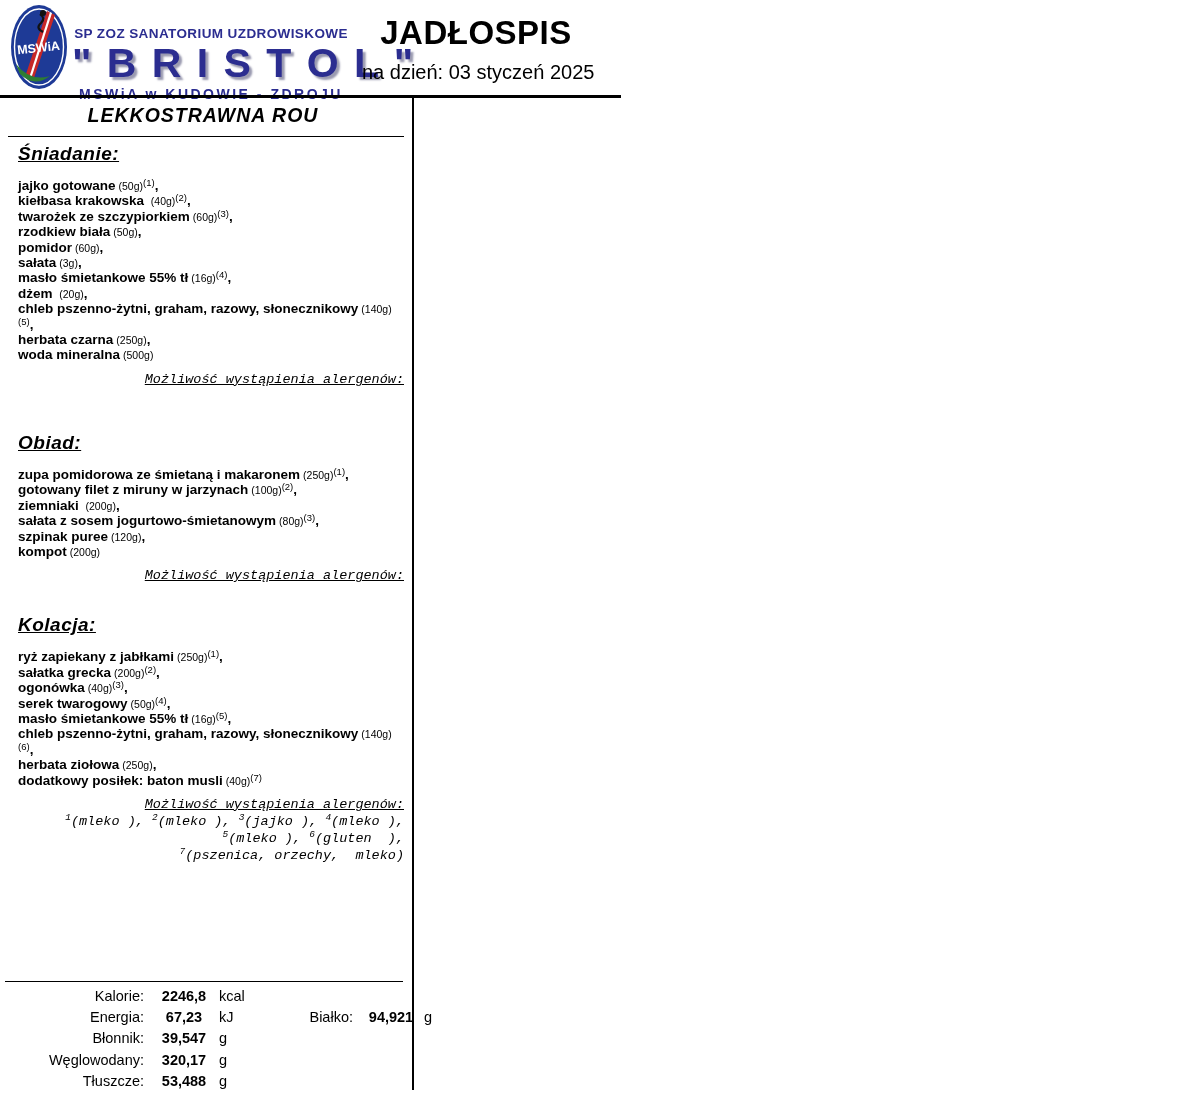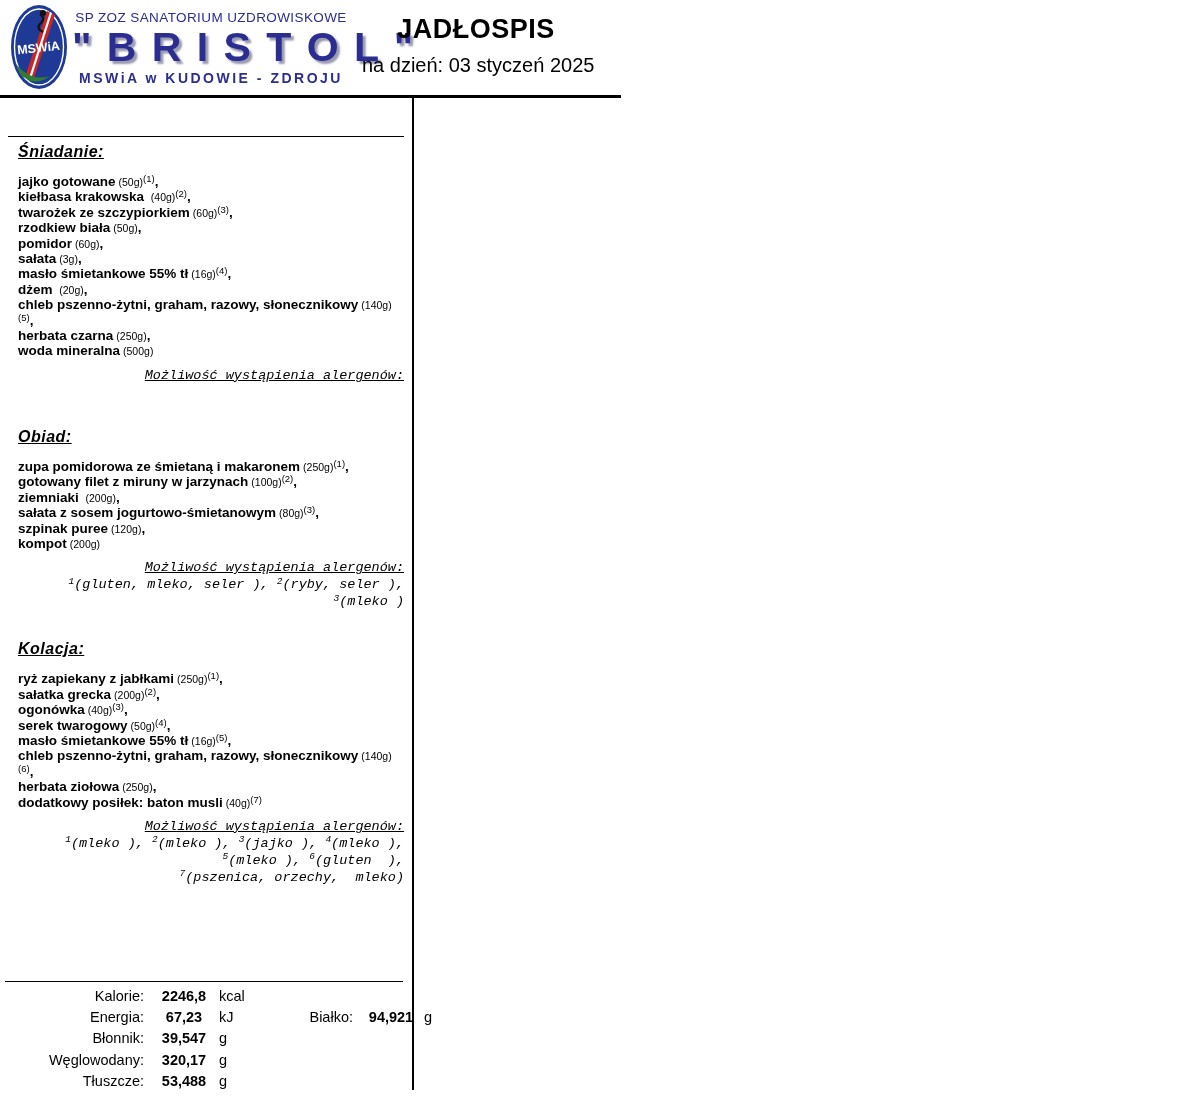--- a/index.html
+++ b/index.html
@@ -3,42 +3,42 @@
 <meta charset="utf-8">
 <style>
   html,body{margin:0;padding:0;background:#fff;}
   .page{
     position:relative;width:1200px;height:1107px;background:#fff;overflow:hidden;
     font-family:"Liberation Sans", sans-serif;color:#000;
   }
   
   .logo{position:absolute;left:10px;top:4px;width:58px;height:86px;}
   .org-block{position:absolute;left:72px;top:10px;width:278px;text-align:center;color:#2b2d90;}
-  .org-line1{font-size:13.5px;font-weight:normal;letter-spacing:.4px;}
+  .org-line1{font-size:13.5px;font-weight:bold;letter-spacing:.4px;margin-top:16px;}
   .org-name{
     font-size:41px;font-weight:bold;letter-spacing:2px;line-height:44px;
     text-shadow:3px 3px 2px #9a9ab0;white-space:nowrap;
   }
   .org-line2{font-size:14px;font-weight:bold;letter-spacing:2.5px;margin-top:1px;white-space:nowrap;}
   .title-block{position:absolute;left:362px;top:14px;width:228px;text-align:center;}
-  .doc-title{font-size:27px;font-weight:bold;letter-spacing:.5px;}
+  .doc-title{font-size:33px;font-weight:bold;letter-spacing:.5px;}
   .doc-date{font-size:20px;font-weight:normal;margin-top:9px;white-space:nowrap;}
   .hr-thick{position:absolute;left:0;top:95px;width:621px;height:3px;background:#000;}
   .v-divider{position:absolute;left:412px;top:98px;width:2px;height:992px;background:#000;}
   
   .diet-title{
     position:absolute;left:0;top:104px;width:406px;text-align:center;
     font-size:19.5px;font-weight:bold;font-style:italic;letter-spacing:1px;
   }
   .diet-underline{position:absolute;left:8px;top:136px;width:396px;height:1px;background:#000;}
   .sections{position:absolute;left:18px;top:143px;width:386px;}
   .section{margin-bottom:0;}
   .section-sp1{height:44px;} .section-sp2{height:30px;}
   .section-title{
-    display:inline-block;font-size:16px;font-weight:bold;font-style:italic;
+    display:inline-block;font-size:19px;font-weight:bold;font-style:italic;
     text-decoration:underline;letter-spacing:.5px;margin-bottom:13px;
   }
   .dish-line{font-size:13.5px;font-weight:bold;line-height:15.4px;white-space:pre-wrap;}
   .portion{font-size:10.5px;font-weight:normal;margin-left:3px;line-height:0;}
   .ref{font-size:9.5px;font-weight:normal;line-height:0;position:relative;top:-4px;}
   .allergen-block{margin-top:8px;text-align:right;font-style:italic;font-family:Liberation Mono, monospace;}
   .allergen-heading{font-size:13.5px;text-decoration:underline;line-height:17px;}
   .allergen-line{font-size:13.5px;line-height:17px;white-space:pre-wrap;}
   .allergen-line sup{font-size:9.5px;line-height:0;position:relative;top:1px;}
   
@@ -75,30 +75,30 @@
   </div>
 
   <div class="title-block">
     <div class="doc-title">JADŁOSPIS</div>
     <div class="doc-date">na dzień: 03 styczeń 2025</div>
   </div>
 
   <div class="hr-thick"></div>
   <div class="v-divider"></div>
 
+  <div class="diet-title">LEKKOSTRAWNA ROU</div>
   <div class="diet-underline"></div>
 
   <div class="sections">
       <div class="section"><div class="section-title">Śniadanie:</div><div class="dish-line"><span class="dish-name">jajko gotowane</span><span class="portion">(50g)</span><span class="ref">(1)</span><span>,</span></div><div class="dish-line"><span class="dish-name">kiełbasa krakowska </span><span class="portion">(40g)</span><span class="ref">(2)</span><span>,</span></div><div class="dish-line"><span class="dish-name">twarożek ze szczypiorkiem</span><span class="portion">(60g)</span><span class="ref">(3)</span><span>,</span></div><div class="dish-line"><span class="dish-name">rzodkiew biała</span><span class="portion">(50g)</span><span>,</span></div><div class="dish-line"><span class="dish-name">pomidor</span><span class="portion">(60g)</span><span>,</span></div><div class="dish-line"><span class="dish-name">sałata</span><span class="portion">(3g)</span><span>,</span></div><div class="dish-line"><span class="dish-name">masło śmietankowe 55% tł</span><span class="portion">(16g)</span><span class="ref">(4)</span><span>,</span></div><div class="dish-line"><span class="dish-name">dżem </span><span class="portion">(20g)</span><span>,</span></div><div class="dish-line"><span class="dish-name">chleb pszenno-żytni, graham, razowy, słonecznikowy</span><span class="portion">(140g)</span><span class="ref">(5)</span><span>,</span></div><div class="dish-line"><span class="dish-name">herbata czarna</span><span class="portion">(250g)</span><span>,</span></div><div class="dish-line"><span class="dish-name">woda mineralna</span><span class="portion">(500g)</span></div><div class="allergen-block">
           <div class="allergen-heading">Możliwość wystąpienia alergenów:</div>
         </div></div>
       <div class="section-sp1"></div>
       <div class="section"><div class="section-title">Obiad:</div><div class="dish-line"><span class="dish-name">zupa pomidorowa ze śmietaną i makaronem</span><span class="portion">(250g)</span><span class="ref">(1)</span><span>,</span></div><div class="dish-line"><span class="dish-name">gotowany filet z miruny w jarzynach</span><span class="portion">(100g)</span><span class="ref">(2)</span><span>,</span></div><div class="dish-line"><span class="dish-name">ziemniaki </span><span class="portion">(200g)</span><span>,</span></div><div class="dish-line"><span class="dish-name">sałata z sosem jogurtowo-śmietanowym</span><span class="portion">(80g)</span><span class="ref">(3)</span><span>,</span></div><div class="dish-line"><span class="dish-name">szpinak puree</span><span class="portion">(120g)</span><span>,</span></div><div class="dish-line"><span class="dish-name">kompot</span><span class="portion">(200g)</span></div><div class="allergen-block">
           <div class="allergen-heading">Możliwość wystąpienia alergenów:</div>
-          <div class="allergen-line"><sup>1</sup><span>(gluten, mleko, seler ), </span><sup>2</sup><span>(ryby, seler ), </span><sup>3</sup><span>(mleko )</span></div>
         </div></div>
       <div class="section-sp2"></div>
       <div class="section"><div class="section-title">Kolacja:</div><div class="dish-line"><span class="dish-name">ryż zapiekany z jabłkami</span><span class="portion">(250g)</span><span class="ref">(1)</span><span>,</span></div><div class="dish-line"><span class="dish-name">sałatka grecka</span><span class="portion">(200g)</span><span class="ref">(2)</span><span>,</span></div><div class="dish-line"><span class="dish-name">ogonówka</span><span class="portion">(40g)</span><span class="ref">(3)</span><span>,</span></div><div class="dish-line"><span class="dish-name">serek twarogowy</span><span class="portion">(50g)</span><span class="ref">(4)</span><span>,</span></div><div class="dish-line"><span class="dish-name">masło śmietankowe 55% tł</span><span class="portion">(16g)</span><span class="ref">(5)</span><span>,</span></div><div class="dish-line"><span class="dish-name">chleb pszenno-żytni, graham, razowy, słonecznikowy</span><span class="portion">(140g)</span><span class="ref">(6)</span><span>,</span></div><div class="dish-line"><span class="dish-name">herbata ziołowa</span><span class="portion">(250g)</span><span>,</span></div><div class="dish-line"><span class="dish-name">dodatkowy posiłek: baton musli</span><span class="portion">(40g)</span><span class="ref">(7)</span></div><div class="allergen-block">
           <div class="allergen-heading">Możliwość wystąpienia alergenów:</div>
           <div class="allergen-line"><sup>1</sup><span>(mleko ), </span><sup>2</sup><span>(mleko ), </span><sup>3</sup><span>(jajko ), </span><sup>4</sup><span>(mleko ), </span><sup>5</sup><span>(mleko ), </span><sup>6</sup><span>(gluten  ),</span></div>
           <div class="allergen-line"><sup>7</sup><span>(pszenica, orzechy,  mleko)</span></div>
         </div></div>
     </div>
 
   <div class="nut-line"></div>

